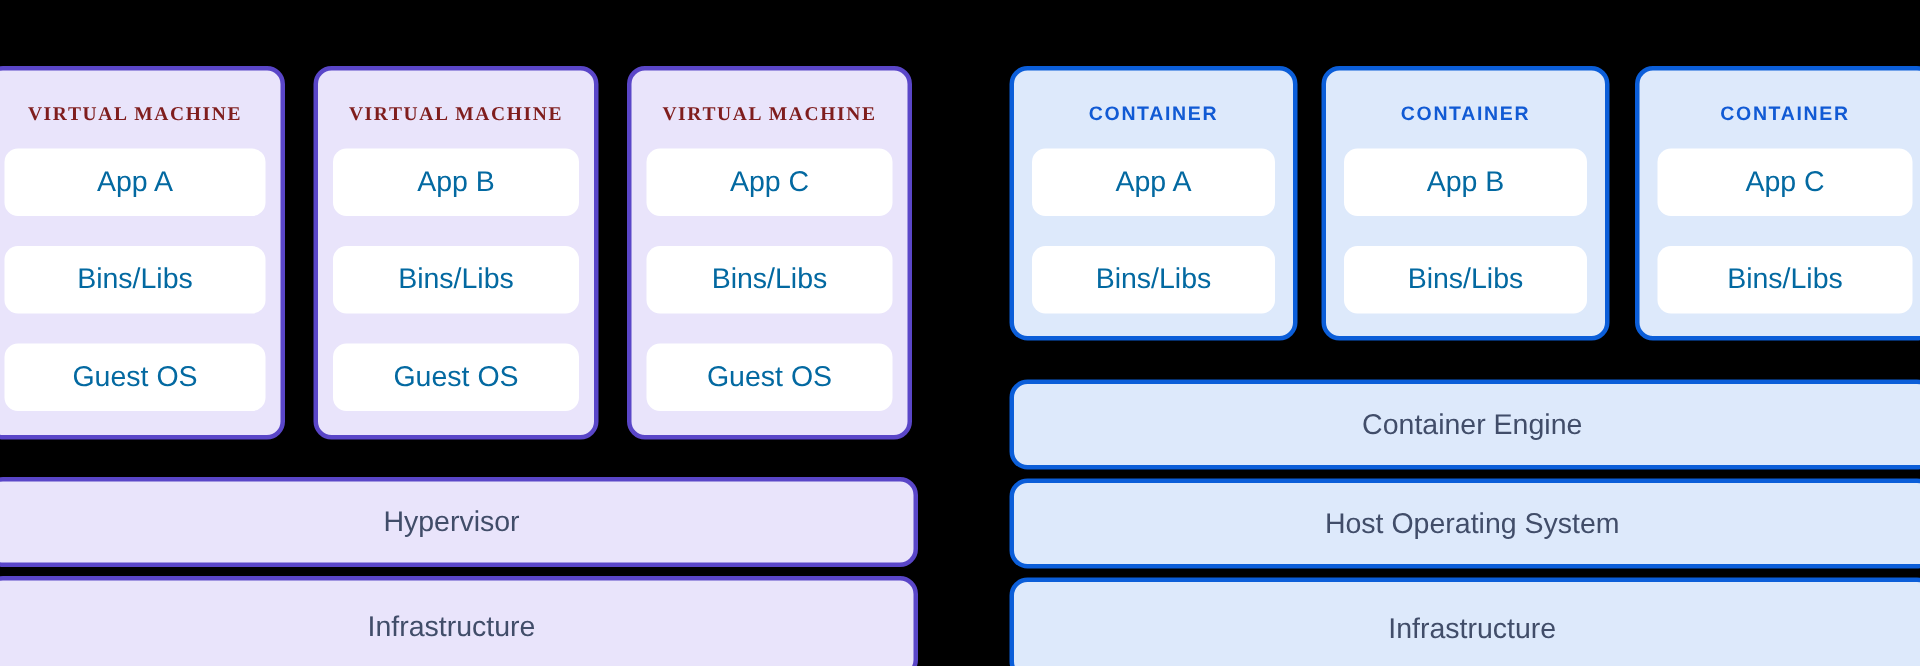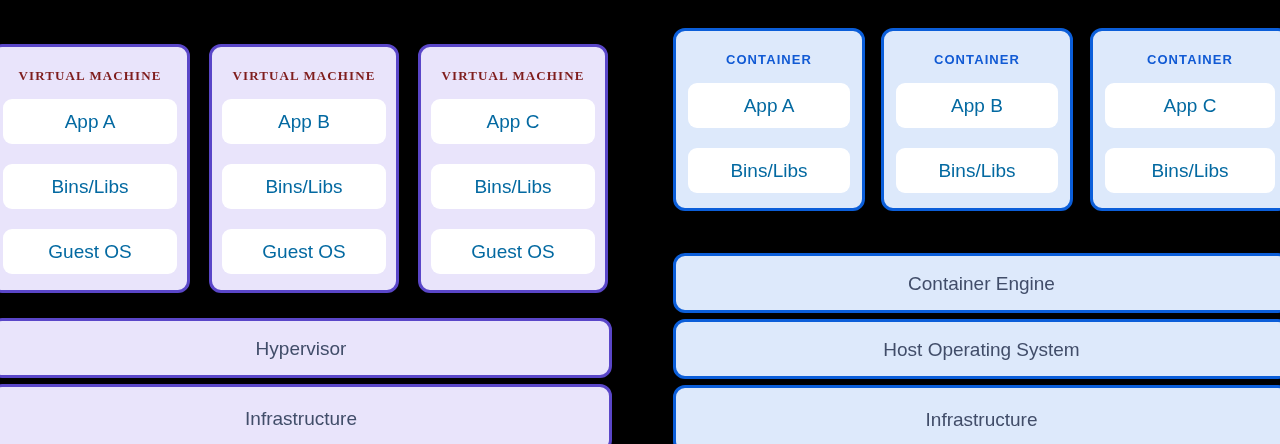--- a/index.html
+++ b/index.html
@@ -82,21 +82,21 @@
 
   #vm-col-1 { left: -10px; width: 200px; }
   #vm-col-2 { left: 209px; width: 190px; }
   #vm-col-3 { left: 418px; width: 190px; }
 
   #hypervisor-row { left: -10px; top: 318px; width: 622px; height: 60px; }
   #vm-infrastructure-row { left: -10px; top: 384px; width: 622px; height: 68px; }
 
   
   .ct-col {
-    top: 28px;
+    top: 44px;
     height: 183px;
     padding: 22px 12px 12px 12px;
     display: flex;
     flex-direction: column;
   }
   .ct-col .col-label { margin-bottom: 17px; }
   .ct-col .chip { height: 45px; }
   .ct-col .chip + .chip { margin-top: 20px; }
 
   #ct-col-1 { left: 673px; width: 192px; }

